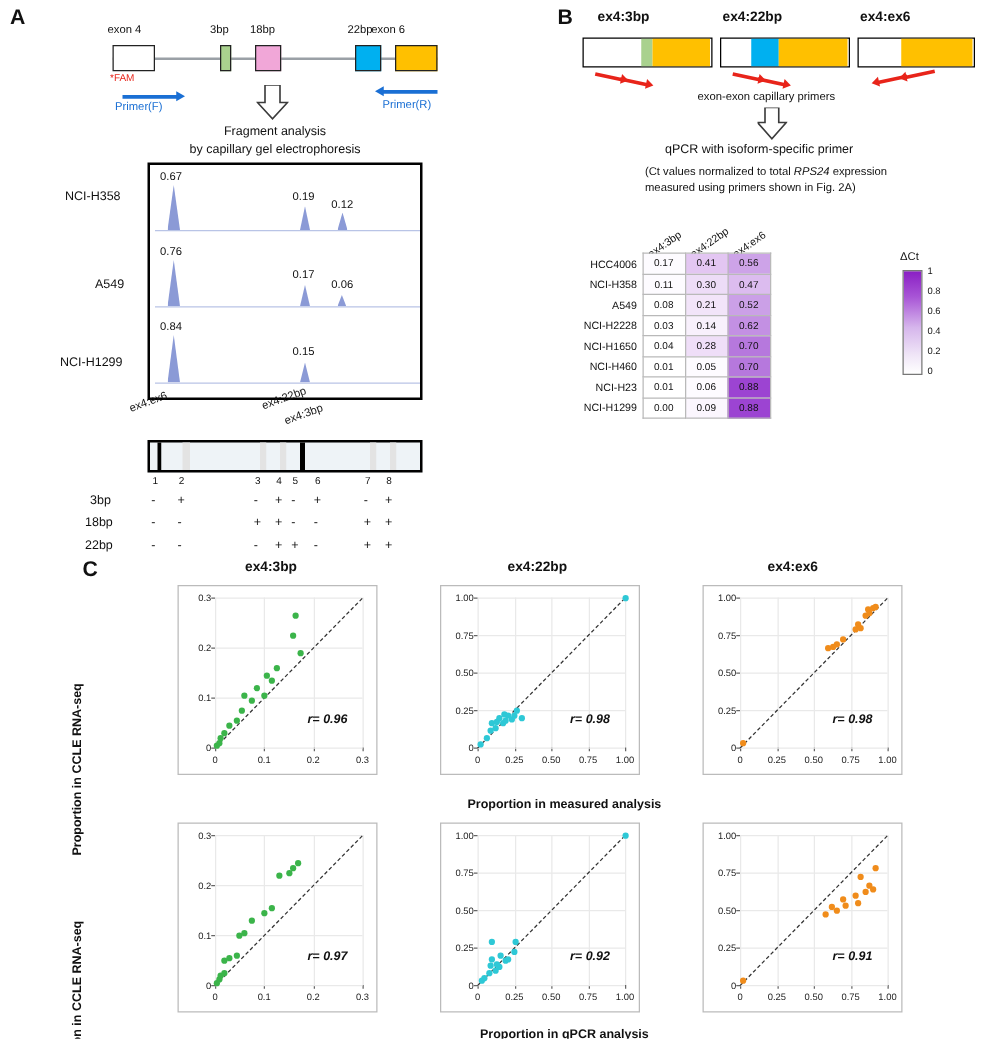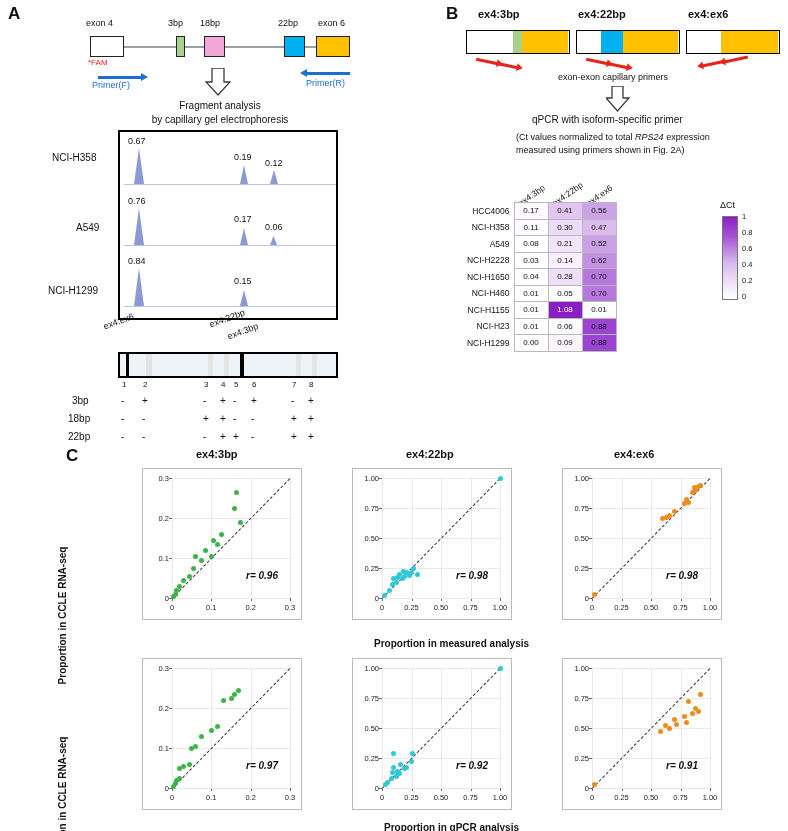--- a/index.html
+++ b/index.html
@@ -99,21 +99,21 @@
   <div class="exonbox" style="left:90px; top:36px; width:34px; height:21px; background:#ffffff;"></div>
   <div class="exonbox" style="left:176px; top:36px; width:9px; height:21px; background:#a9d18e;"></div>
   <div class="exonbox" style="left:204px; top:36px; width:21px; height:21px; background:#f1a7d8;"></div>
   <div class="exonbox" style="left:284px; top:36px; width:21px; height:21px; background:#00b0f0;"></div>
   <div class="exonbox" style="left:316px; top:36px; width:34px; height:21px; background:#ffc000;"></div>
 
   <div class="abs lbl9" style="left:86px; top:18px;">exon 4</div>
   <div class="abs lbl9" style="left:168px; top:18px;">3bp</div>
   <div class="abs lbl9" style="left:200px; top:18px;">18bp</div>
   <div class="abs lbl9" style="left:278px; top:18px;">22bp</div>
-  <div class="abs lbl9" style="left:318px; top:18px;">exon 6</div>
+  <div class="abs lbl9" style="left:297px; top:18px;">exon 6</div>
 
   <div class="abs lbl8" style="left:88px; top:58px; color:#e8241a;">*FAM</div>
   <div class="blue-arrow-r" style="left:98px; top:76px; width:44px;"></div>
   <div class="abs lbl9" style="left:92px; top:80px; color:#1a6fd4;">Primer(F)</div>
   <div class="blue-arrow-l" style="left:306px; top:72px; width:44px;"></div>
   <div class="abs lbl9" style="left:306px; top:78px; color:#1a6fd4;">Primer(R)</div>
 
   <div class="fat-arrow" style="left:205px; top:68px; width:26px; height:28px;">
     <div class="stem" style="left:7px; top:0; width:12px; height:14px; border-bottom:none;"></div>
     <svg width="26" height="28" style="position:absolute; left:0; top:0;">
@@ -288,26 +288,20 @@
       <td class="rowname">NCI-H1650</td>
       <td style="background:#ffffff">0.04</td>
       <td style="background:#efdef8">0.28</td>
       <td style="background:#b678dd">0.70</td>
     </tr>
     <tr>
       <td class="rowname">NCI-H460</td>
       <td style="background:#ffffff">0.01</td>
       <td style="background:#fdfbff">0.05</td>
       <td style="background:#b678dd">0.70</td>
-    </tr>
-    <tr>
-      <td class="rowname">NCI-H1155</td>
-      <td style="background:#ffffff">0.01</td>
-      <td style="background:#8a1fc4; color:#fff">1.08</td>
-      <td style="background:#ffffff">0.01</td>
     </tr>
     <tr>
       <td class="rowname">NCI-H23</td>
       <td style="background:#ffffff">0.01</td>
       <td style="background:#fdfbff">0.06</td>
       <td style="background:#9c44d2">0.88</td>
     </tr>
     <tr>
       <td class="rowname">NCI-H1299</td>
       <td style="background:#ffffff">0.00</td>

